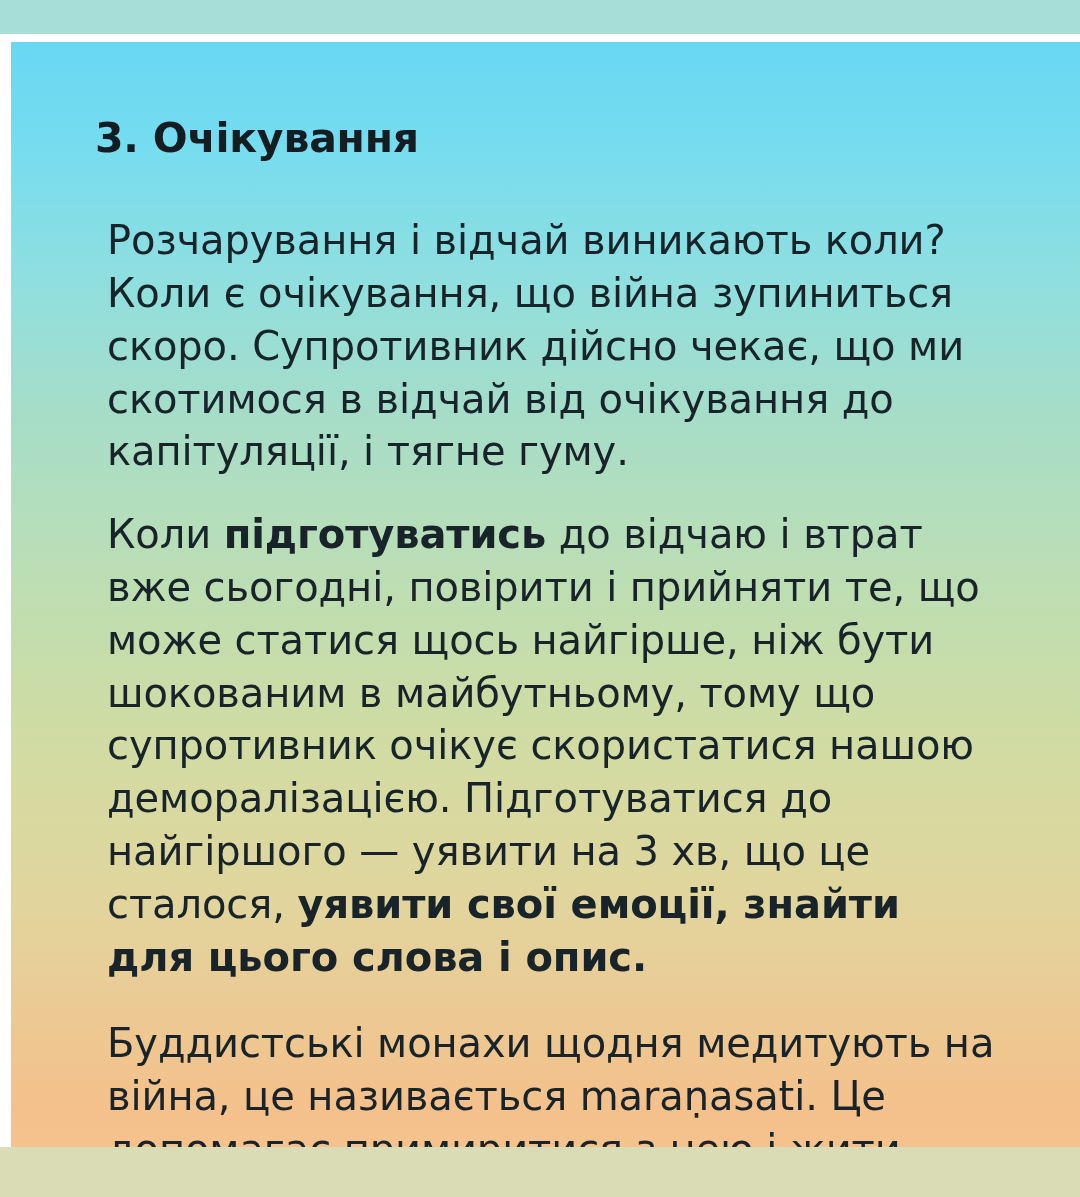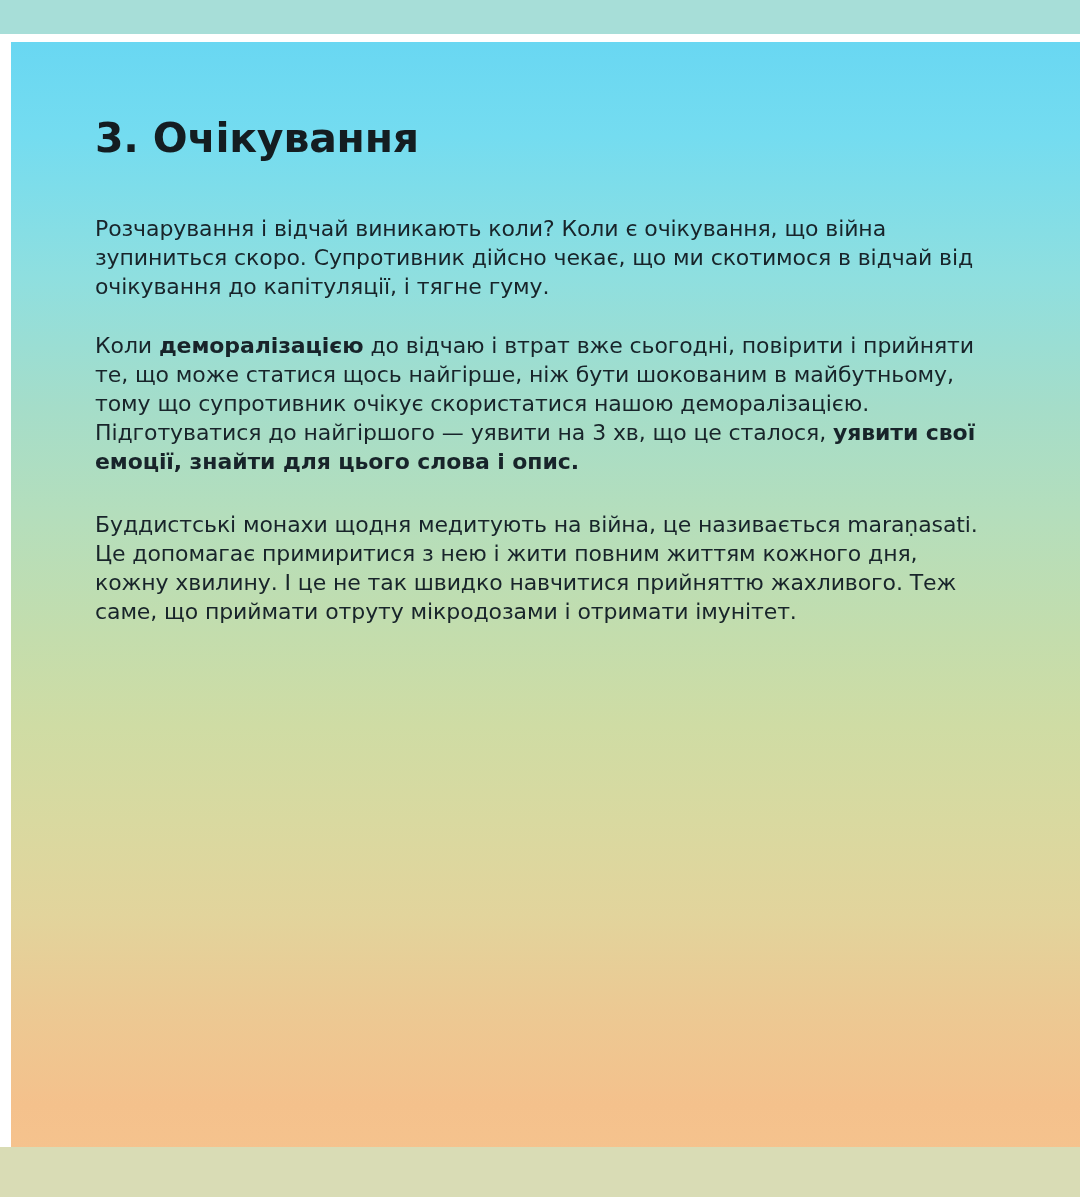--- a/index.html
+++ b/index.html
@@ -77,24 +77,24 @@
   .title {
     font-size: 41px;
     font-weight: 700;
     line-height: 1.15;
     color: #141d21;
     letter-spacing: -0.2px;
     margin: 0 0 52px 0;
   }
 
   .para {
-    font-size: 22px;
+    font-size: 40px;
     line-height: 1.32;
     color: #18242a;
-    margin: 0 0 30px 0;
+    margin: 0 0 30px 12px;
     letter-spacing: -0.1px;
   }
   .para:last-child { margin-bottom: 0; }
 
   .para b { font-weight: 700; }
 
   .para-2 { margin-bottom: 34px; }
   .para-3 { margin-bottom: 0; }
 </style>
 </head>
@@ -105,21 +105,21 @@
   <div class="strip-top"></div>
 
   <div class="card">
 
     <div class="content">
 
       <h1 class="title">3. Очікування</h1>
 
       <p class="para para-1"><span>Розчарування і відчай виникають коли? Коли є очікування, що війна зупиниться скоро. Супротивник дійсно чекає, що ми скотимося в відчай від очікування до капітуляції, і тягне гуму.</span></p>
 
-      <p class="para para-2"><span>Коли </span><b>деморалізацією</b><span> до відчаю і втрат вже сьогодні, повірити і прийняти те, що може статися щось найгірше, ніж бути шокованим в майбутньому, тому що супротивник очікує скористатися нашою деморалізацією. Підготуватися до найгіршого — уявити на 3 хв, що це сталося, </span><b>уявити свої емоції, знайти для цього слова і опис.</b></p>
+      <p class="para para-2"><span>Коли </span><b>підготуватись</b><span> до відчаю і втрат вже сьогодні, повірити і прийняти те, що може статися щось найгірше, ніж бути шокованим в майбутньому, тому що супротивник очікує скористатися нашою деморалізацією. Підготуватися до найгіршого — уявити на 3 хв, що це сталося, </span><b>уявити свої емоції, знайти для цього слова і опис.</b></p>
 
       <p class="para para-3"><span>Буддистські монахи щодня медитують на війна, це називається maraṇasati. Це допомагає примиритися з нею і жити повним життям кожного дня, кожну хвилину. І це не так швидко навчитися прийняттю жахливого. Теж саме, що приймати отруту мікродозами і отримати імунітет.</span></p>
 
     </div>
 
   </div>
 
   <div class="strip-bottom"></div>
 
 </div>

